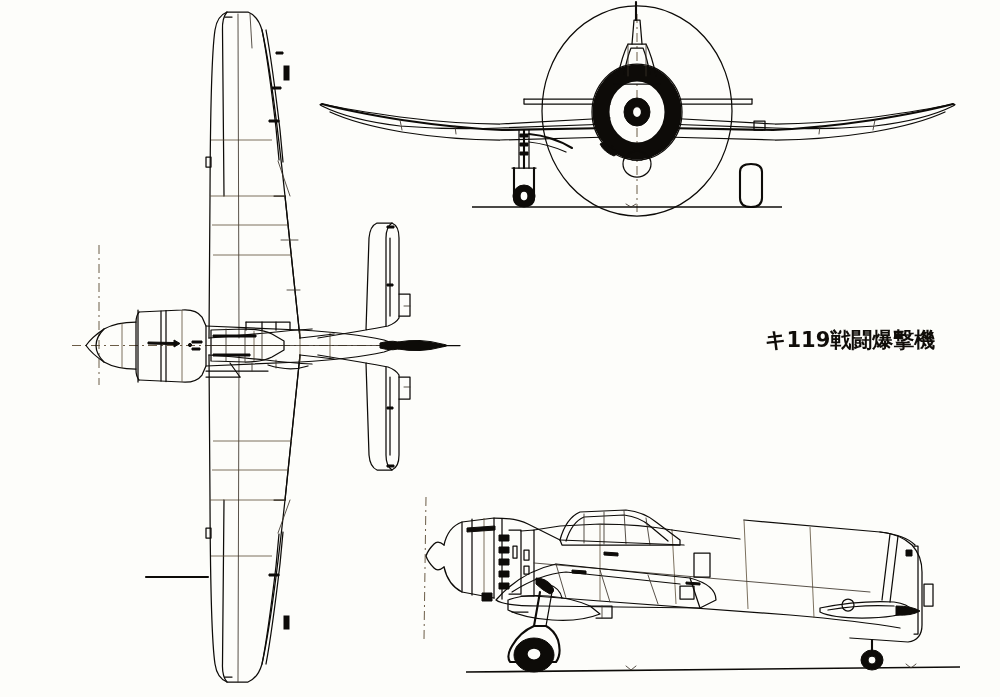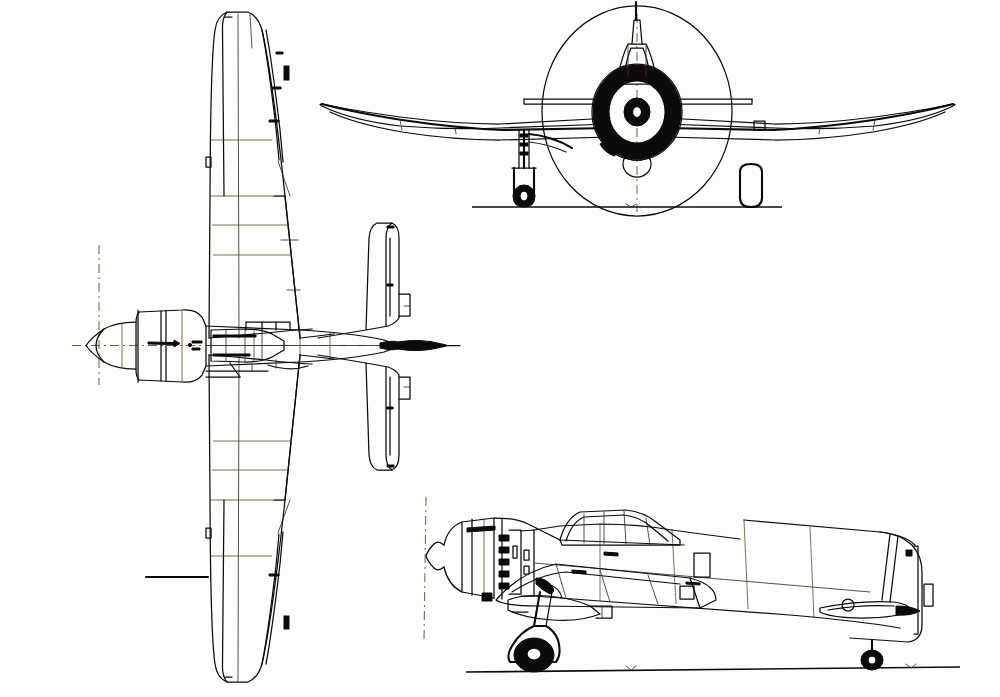--- a/index.html
+++ b/index.html
@@ -343,14 +343,15 @@
         <ellipse class="fillw" cx="872" cy="660" rx="4" ry="4"></ellipse>
       </g>
 
       <path class="ground" d="M 466 672 L 960 667"></path>
       <path class="ln-hair" d="M 626 666 L 631 670 L 636 666"></path>
       <path class="ln-hair" d="M 906 664 L 911 668 L 916 664"></path>
     </g>
 
   </svg>
 
+  <div class="caption" id="caption-text" style="left: 765px; top: 326px; font-size: 21px; color: rgb(16, 13, 9);">キ119戦闘爆撃機</div>
 
 </div>
 
 </body></html>

